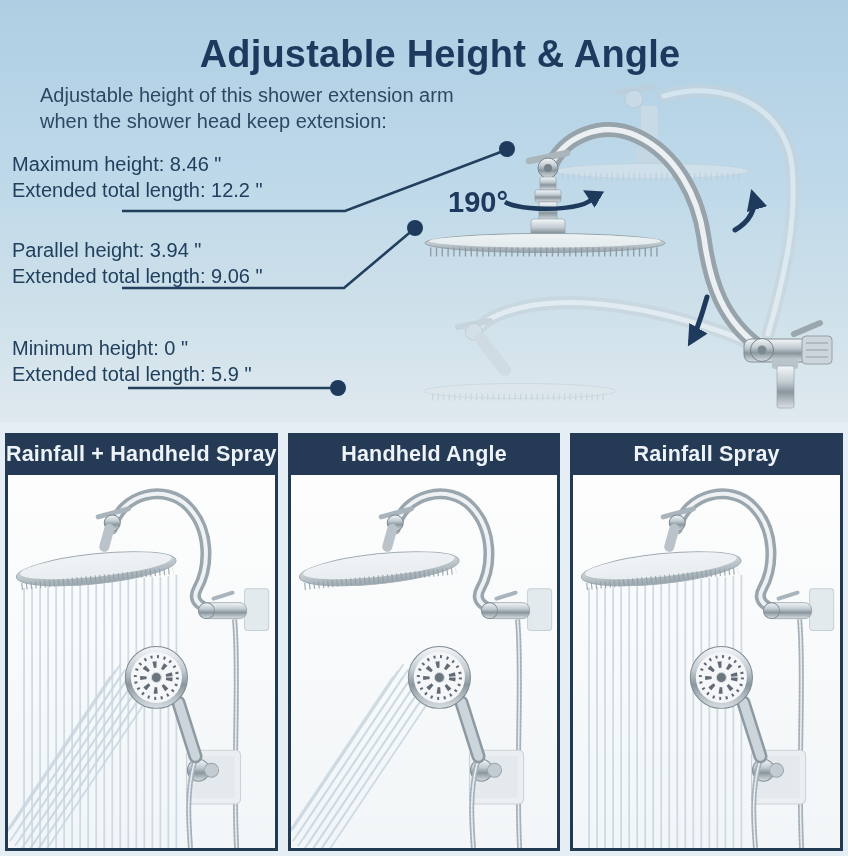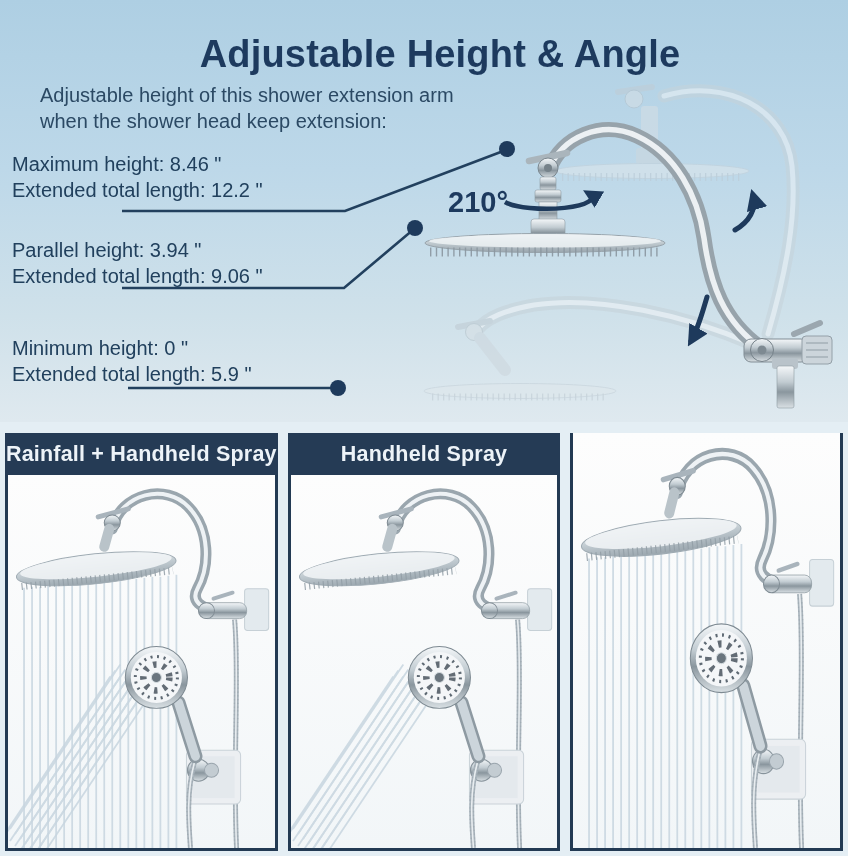--- a/index.html
+++ b/index.html
@@ -131,21 +131,21 @@
     </div>
     <div class="meas" id="m2" data-name="measurement-parallel">
       <div data-name="parallel-height-label">Parallel height: 3.94 "</div>
       <div data-name="parallel-length-label">Extended total length: 9.06 "</div>
     </div>
     <div class="meas" id="m3" data-name="measurement-min">
       <div data-name="min-height-label">Minimum height: 0 "</div>
       <div data-name="min-length-label">Extended total length: 5.9 "</div>
     </div>
 
-    <div class="rot" data-name="rotation-360-label">210°</div>
+    <div class="rot" data-name="rotation-360-label">190°</div>
   </div>
 
   <div class="bottom" data-name="spray-modes-section">
     <section class="panel" data-name="spray-panel-rainfall-handheld" data-rain="true" data-hand="true">
       <div class="panel-header" data-name="panel-title">Rainfall + Handheld Spray</div>
       <div class="art" data-name="panel-photo">
   <svg viewBox="0 0 266 374" preserveAspectRatio="none" data-name="shower-set-art" aria-hidden="true">
 
     <g data-name="rain-spray-group" stroke="#c8d6e0" stroke-width="1.8" opacity=".85">
       <line x1="16" y1="113" x2="16" y2="374"></line>
@@ -235,21 +235,21 @@
       <circle cx="148" cy="203" r="31" fill="url(#gChrome)" stroke="#7e8a92"></circle>
       <circle cx="148" cy="203" r="25.5" fill="#f4f6f8"></circle>
       <circle cx="148" cy="203" r="21" fill="none" stroke="#5e6973" stroke-width="3" stroke-dasharray="2 4.6"></circle>
       <circle cx="148" cy="203" r="13" fill="none" stroke="#49545e" stroke-width="6.5" stroke-dasharray="3.4 6.2" opacity=".85"></circle>
       <circle cx="148" cy="203" r="5" fill="#6a757e" stroke="#d5dce0"></circle>
     </g>
   </svg>
 </div>
     </section>
     <section class="panel" data-name="spray-panel-handheld" data-rain="false" data-hand="true">
-      <div class="panel-header" data-name="panel-title">Handheld Spray</div>
+      <div class="panel-header" data-name="panel-title">Handheld Angle</div>
       <div class="art" data-name="panel-photo">
   <svg viewBox="0 0 266 374" preserveAspectRatio="none" data-name="shower-set-art" aria-hidden="true">
 
     <g data-name="rain-spray-group" stroke="#c8d6e0" stroke-width="1.8" opacity=".85">
       <line x1="16" y1="113" x2="16" y2="374"></line>
               <line x1="24" y1="112" x2="24" y2="374"></line>
       <line x1="32" y1="112" x2="32" y2="374"></line>
               <line x1="40" y1="111" x2="40" y2="374"></line>
       <line x1="48" y1="110" x2="48" y2="374"></line>
               <line x1="56" y1="110" x2="56" y2="374"></line>
@@ -334,20 +334,21 @@
       <circle cx="148" cy="203" r="31" fill="url(#gChrome)" stroke="#7e8a92"></circle>
       <circle cx="148" cy="203" r="25.5" fill="#f4f6f8"></circle>
       <circle cx="148" cy="203" r="21" fill="none" stroke="#5e6973" stroke-width="3" stroke-dasharray="2 4.6"></circle>
       <circle cx="148" cy="203" r="13" fill="none" stroke="#49545e" stroke-width="6.5" stroke-dasharray="3.4 6.2" opacity=".85"></circle>
       <circle cx="148" cy="203" r="5" fill="#6a757e" stroke="#d5dce0"></circle>
     </g>
   </svg>
 </div>
     </section>
     <section class="panel" data-name="spray-panel-rainfall" data-rain="true" data-hand="false">
+      <div class="panel-header" data-name="panel-title">Rainfall Spray</div>
       <div class="art" data-name="panel-photo">
   <svg viewBox="0 0 266 374" preserveAspectRatio="none" data-name="shower-set-art" aria-hidden="true">
 
     <g data-name="rain-spray-group" stroke="#c8d6e0" stroke-width="1.8" opacity=".85">
       <line x1="16" y1="113" x2="16" y2="374"></line>
               <line x1="24" y1="112" x2="24" y2="374"></line>
       <line x1="32" y1="112" x2="32" y2="374"></line>
               <line x1="40" y1="111" x2="40" y2="374"></line>
       <line x1="48" y1="110" x2="48" y2="374"></line>
               <line x1="56" y1="110" x2="56" y2="374"></line>

